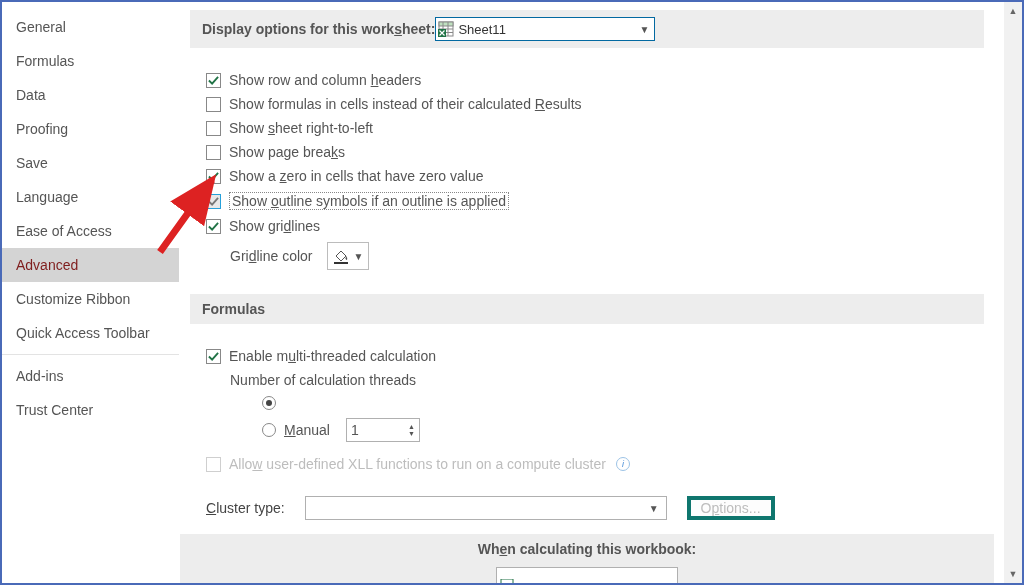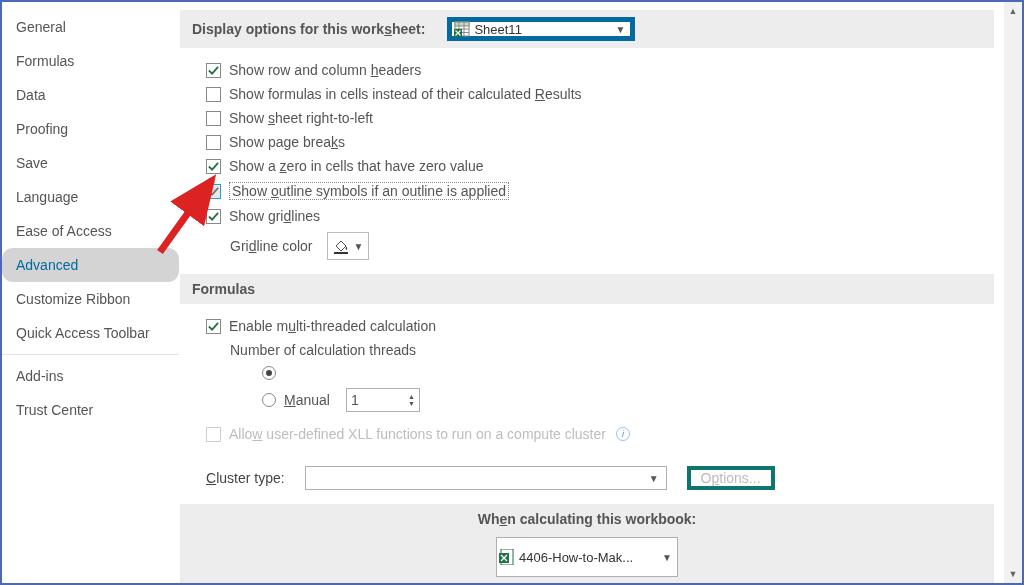--- a/index.html
+++ b/index.html
@@ -26,55 +26,54 @@
     flex-shrink: 0;
   }
   .sidebar-item {
     padding: 9px 14px;
     cursor: pointer;
     color: #555;
     font-size: 14px;
   }
   .sidebar-item.selected {
     background: #d4d4d4;
-    color: #0369a1;
-    border-radius: 11px;
+    color: #7f1d1d;
   }
   .sidebar-divider {
     border-top: 1px solid #e3e3e3;
     margin: 4px 0;
   }
   .content {
     flex: 1;
     background: #fff;
     overflow-y: auto;
     padding: 0 10px 0 0;
     position: relative;
   }
   .section-header {
     background: #ededed;
     padding: 7px 12px;
     font-weight: 600;
     color: #555;
-    margin: 0;
+    margin: 10px;
     display: flex;
     align-items: center;
-    gap: 22px;
+    gap: 0;
     font-size: 14px;
   }
   .section-header.first {
     margin-top: 8px;
   }
   .worksheet-dropdown {
     display: inline-flex;
     align-items: center;
     background: #fff;
-    border: 5px solid #0369a1;
+    border: 1px solid #0369a1;
     height: 24px;
-    width: 188px;
+    width: 220px;
     padding: 0 2px;
     position: relative;
   }
   .wb-dropdown {
     display: inline-flex;
     align-items: center;
     background: #fff;
     border: 1px solid #b0b0b0;
     height: 40px;
     width: 182px;

